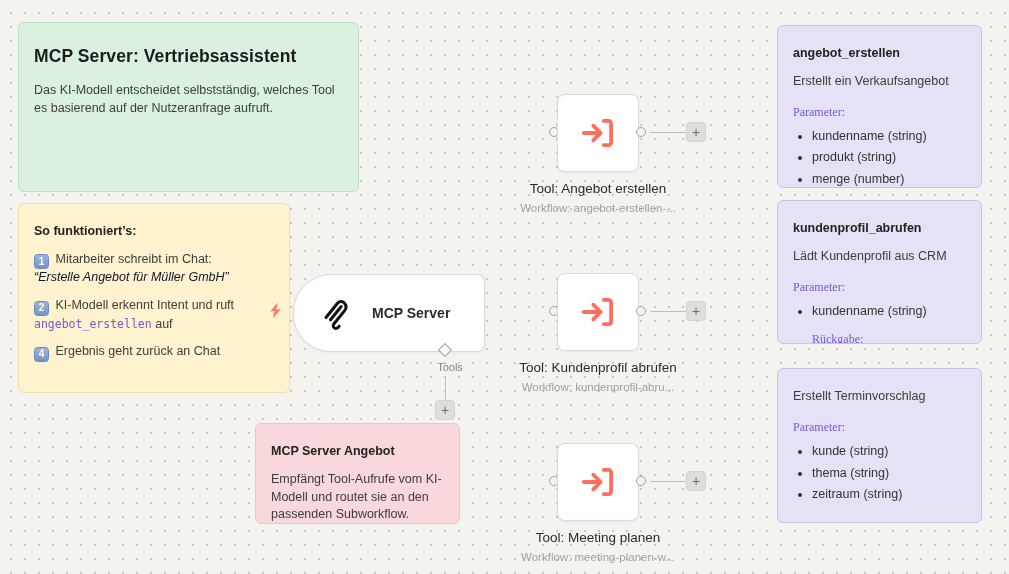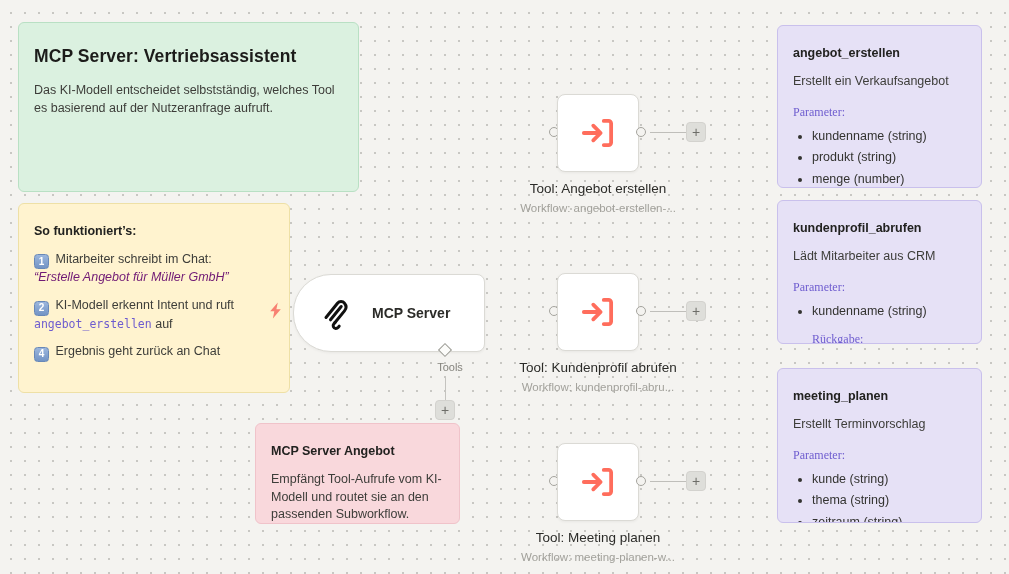--- a/index.html
+++ b/index.html
@@ -29,21 +29,21 @@
   .step { margin-bottom:9px; }
   .step:last-child { margin-bottom:0; }
   .keycap {
     display:inline-flex; align-items:center; justify-content:center;
     width:15px; height:15px; border-radius:3.5px;
     background:linear-gradient(#9bb6dd, #7394c5);
     border:1px solid #6888b8;
     color:#fff; font-size:10px; font-weight:bold;
     vertical-align:-2px; margin-right:3px;
   }
-  .step-quote { display:block; font-style:italic; color:#701a75; }
+  .step-quote { display:block; font-style:italic; color:#0f172a; }
   .code { font-family:"DejaVu Sans Mono", monospace; font-size:11.5px; color:#6e5ccf; }
 
   .mono-label { font-family:Liberation Serif, serif; font-size:12px; color:#6e5ccf; margin:13px 0 7px 0; }
   .sticky ul { list-style:disc; padding-left:19px; margin-top:6px; }
   .sticky li { margin-bottom:4px; color:#333330; }
   .returns-block { margin-left:19px; margin-top:11px; }
   .returns-text { margin-left:19px; color:#14532d; margin-top:13px; }
 
   
   .mcp-group { position:absolute; left:293px; top:274px; width:192px; height:78px; }
@@ -208,31 +208,30 @@
     <div class="mono-label">Parameter:</div>
     <ul>
       <li>kundenname (string)</li>
       <li>produkt (string)</li>
       <li>menge (number)</li>
     </ul>
   </section>
 
   <section class="sticky sticky-purple" style="left:777px; top:200px; width:205px; height:144px;">
     <h2>kundenprofil_abrufen</h2>
-    <p>Lädt Mitarbeiter aus CRM</p>
+    <p>Lädt Kundenprofil aus CRM</p>
     <div class="mono-label">Parameter:</div>
     <ul>
       <li>kundenname (string)</li>
     </ul>
     <div class="mono-label returns-block">Rückgabe:</div>
     <div class="returns-text">Kontaktdaten, Umsatz,</div>
   </section>
 
   <section class="sticky sticky-purple" style="left:777px; top:368px; width:205px; height:155px;">
-    <h2>meeting_planen</h2>
     <p>Erstellt Terminvorschlag</p>
     <div class="mono-label">Parameter:</div>
     <ul>
       <li>kunde (string)</li>
       <li>thema (string)</li>
       <li>zeitraum (string)</li>
     </ul>
   </section>
 
 </div>

